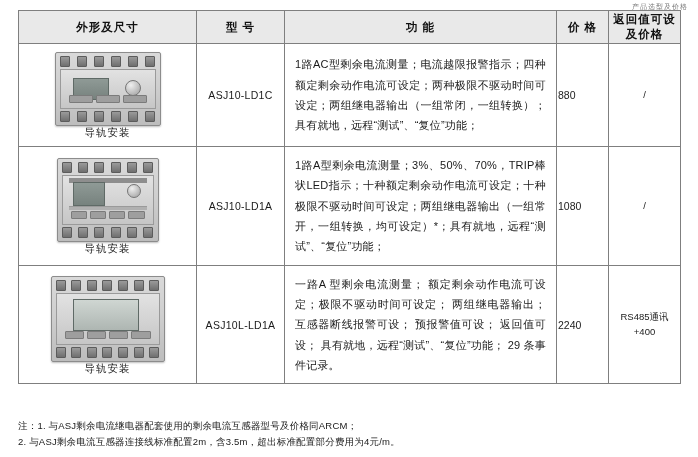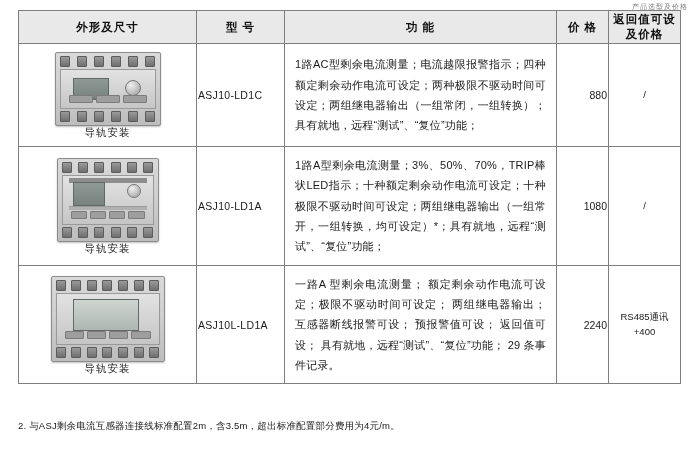--- a/index.html
+++ b/index.html
@@ -39,32 +39,33 @@
   .col-model{width:88px;}
   .col-func{width:272px;}
   .col-price{width:52px;}
   .col-opt{width:72px;}
 
   td.cell-img{
     text-align:center;
     padding:8px 4px 6px 4px;
   }
   td.cell-model{
+    text-align:center;
     font-size:10.5px;
     letter-spacing:.3px;
   }
   td.cell-func{
     font-size:11px;
     line-height:1.85;
     padding:8px 10px;
     text-align:justify;
     letter-spacing:.2px;
   }
   td.cell-price{
-    text-align:right;
+    text-align:left;
     font-size:10.5px;
   }
   td.cell-opt{
     text-align:center;
     font-size:9.5px;
     line-height:1.5;
   }
   .mount-label{
     font-size:10.5px;
     letter-spacing:1px;
@@ -279,16 +280,17 @@
         <td class="cell-opt">
           <div>RS485通讯</div>
           <div>+400</div>
         </td>
       </tr>
 
     </tbody>
   </table>
 
   <div class="notes">
+    <div>注：1. 与ASJ剩余电流继电器配套使用的剩余电流互感器型号及价格同ARCM；</div>
     <div>        2. 与ASJ剩余电流互感器连接线标准配置2m，含3.5m，超出标准配置部分费用为4元/m。</div>
   </div>
 
 </div>
 
 </body></html>

